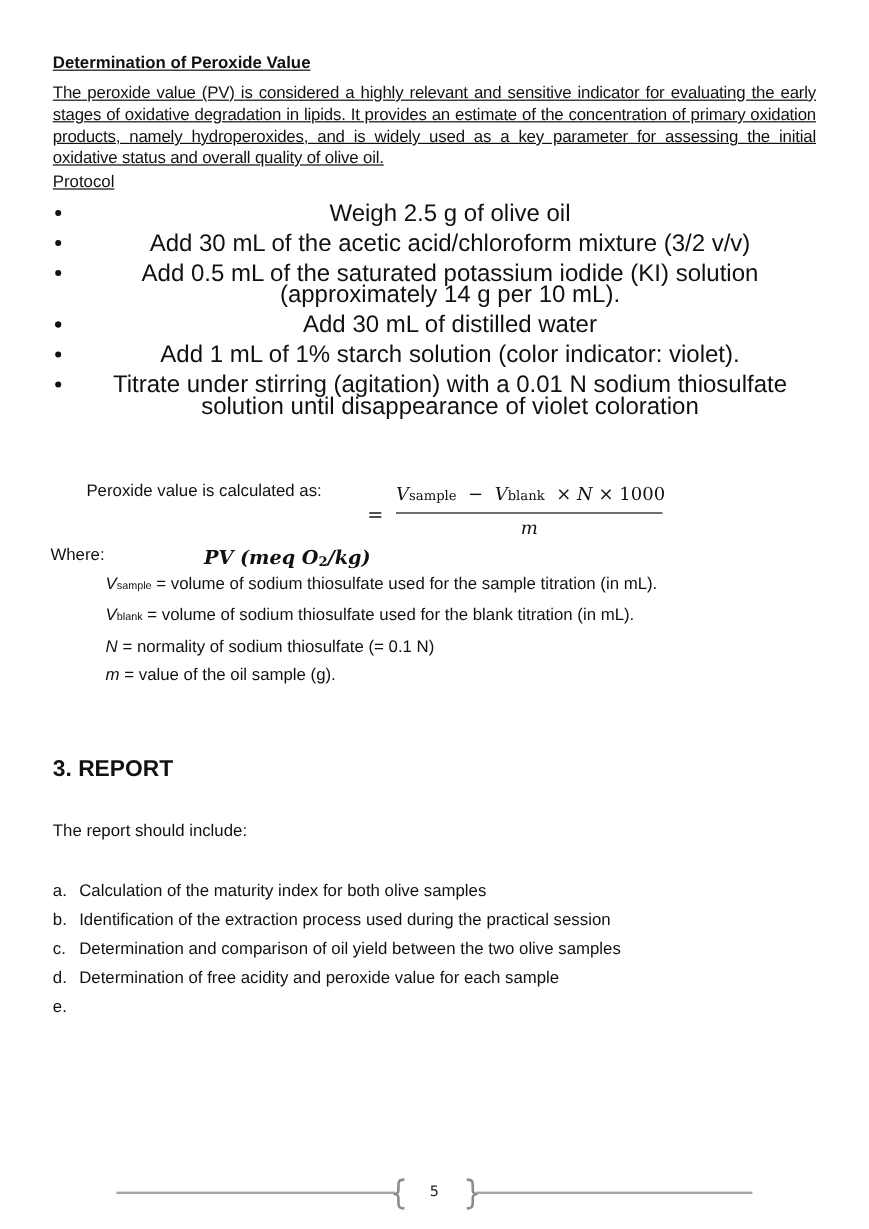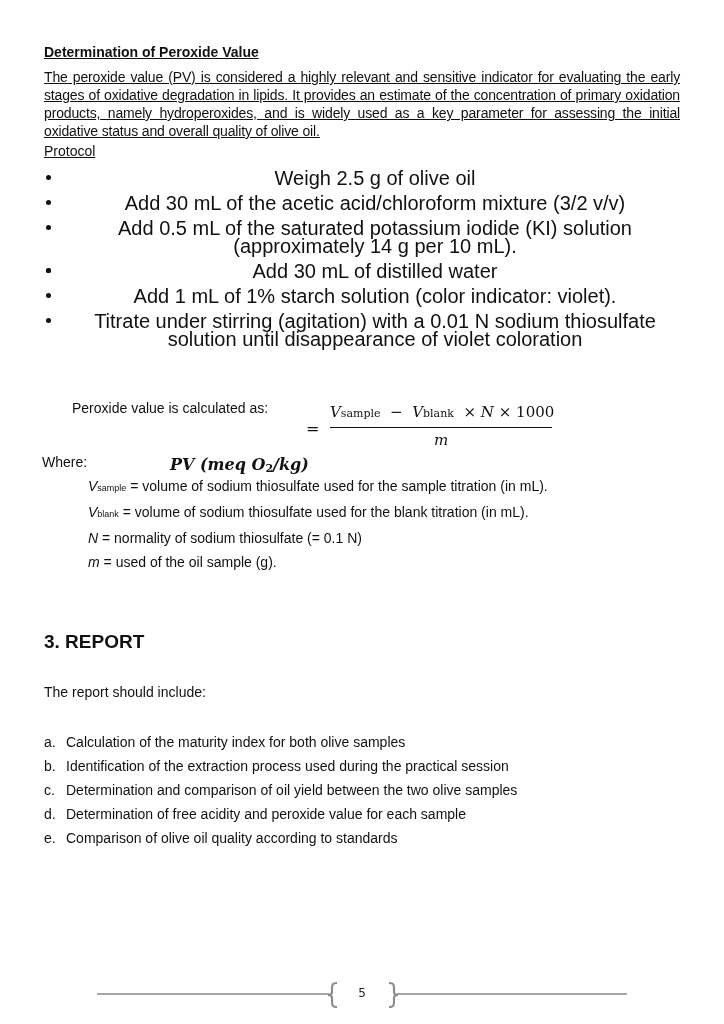--- a/index.html
+++ b/index.html
@@ -97,32 +97,32 @@
     <div class="bar"></div>
     <div class="den">m</div>
   </div>
 
   <div class="abs where">Where:</div>
 
   <div class="abs defs">
     <div><span class="var">V</span><span class="sub">sample</span><span> = volume of sodium thiosulfate used for the sample titration (in mL).</span></div>
     <div><span class="var">V</span><span class="sub">blank</span><span> = volume of sodium thiosulfate used for the blank titration (in mL).</span></div>
     <div><span class="var">N</span><span> = normality of sodium thiosulfate (= 0.1 N)</span></div>
-    <div><span class="var">m</span><span> = used of the oil sample (g).</span></div>
+    <div><span class="var">m</span><span> = value of the oil sample (g).</span></div>
   </div>
 
   <div class="abs h-report">3. REPORT</div>
   <div class="abs report-intro">The report should include:</div>
 
   <ol class="abs report-list">
     <li><span class="lt">a.</span><span>Calculation of the maturity index for both olive samples</span></li>
     <li><span class="lt">b.</span><span>Identification of the extraction process used during the practical session</span></li>
     <li><span class="lt">c.</span><span>Determination and comparison of oil yield between the two olive samples</span></li>
     <li><span class="lt">d.</span><span>Determination of free acidity and peroxide value for each sample</span></li>
-    <li><span class="lt">e.</span><span>Comparison of olive oil quality according to standards</span></li>
+    <li><span class="lt">e.</span></li>
   </ol>
 
   <div class="abs footer">
     <div class="line-l"></div>
     <div class="line-r"></div>
     <svg width="76" height="28" viewBox="0 0 76 28">
       <path d="M12 2 C7 2 7 4 7 8 L7 11 C7 13 5 14 3 14 C5 14 7 15 7 17 L7 20 C7 24 7 26 12 26" fill="none" stroke="#8c8c8c" stroke-width="2.2"></path>
       <path d="M64 2 C69 2 69 4 69 8 L69 11 C69 13 71 14 73 14 C71 14 69 15 69 17 L69 20 C69 24 69 26 64 26" fill="none" stroke="#8c8c8c" stroke-width="2.2"></path>
     </svg>
     <div class="pnum">5</div>

